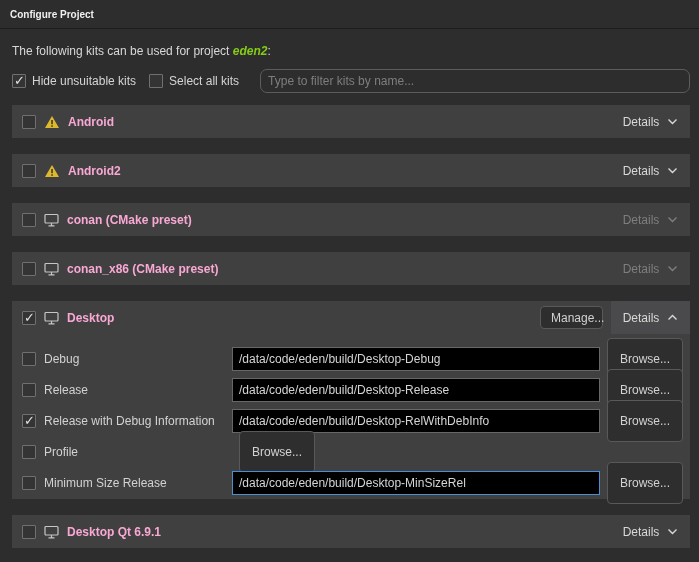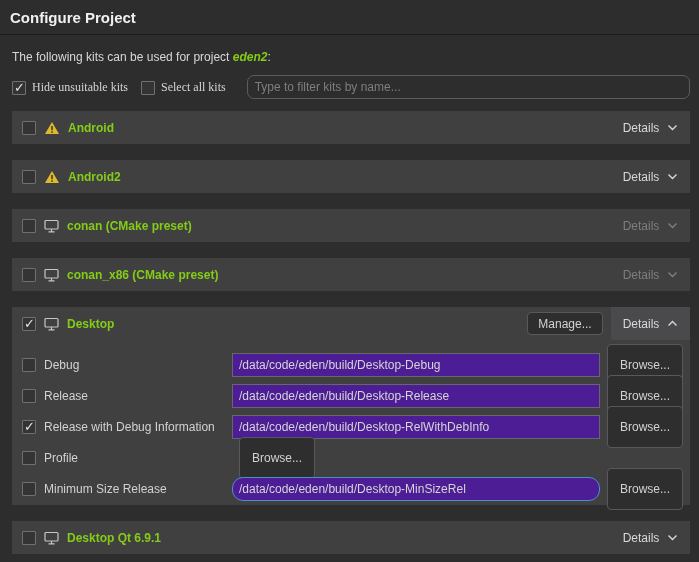--- a/index.html
+++ b/index.html
@@ -6,30 +6,30 @@
   html, body { margin: 0; padding: 0; }
   body {
     width: 699px; height: 562px;
     background: #2d2d2e;
     font-family: "Liberation Sans", "DejaVu Sans", sans-serif;
     font-size: 12px;
     color: #d5d5d5;
     overflow: hidden;
   }
   .page-title {
-    font-size: 15px; font-weight: bold; color: #f0f0f0;
+    font-size: 10px; font-weight: bold; color: #f0f0f0;
     padding: 9px 0 8px 10px;
   }
   .title-divider { height: 1px; background: #1c1c1c; }
   .content { padding: 0 9px 0 12px; }
   .intro { margin-top: 15px; color: #d8d8d8; }
   .intro .project-name { font-weight: bold; color: #84cc16; font-style: italic; }
 
   .controls { margin-top: 11px; display: flex; align-items: center; }
-  .chk-group { display: flex; align-items: flex-end; font-family: Liberation Serif, serif; }
+  .chk-group { display: flex; align-items: flex-end; }
   .chk-group + .chk-group { margin-left: 13px; }
   .chk {
     width: 14px; height: 14px; flex: none;
     border: 1px solid #707070; background: #343435; border-radius: 1px;
     position: relative;
   }
   .chk.checked::after {
     content: "✓"; position: absolute; left: 1px; top: -2px;
     font-size: 13px; color: #e4e4e4;
   }
@@ -42,52 +42,52 @@
   .filter-input::placeholder { color: #7e7e7e; }
 
   .kit-list { margin-top: 12px; }
   .kit-row {
     background: #404041; height: 33px;
     display: flex; align-items: center;
     margin-bottom: 16px;
   }
   .kit-row .chk { margin-left: 10px; }
   .kit-icon { margin-left: 8px; display: flex; flex: none; }
-  .kit-name { margin-left: 8px; font-weight: bold; color: #84cc16; white-space: nowrap; }
+  .kit-name { margin-left: 8px; font-weight: bold; color: #f9a8d4; white-space: nowrap; }
   .spacer { flex: 1; }
 
   .btn {
     background: #2e2e2f; border: 1px solid #59595b; border-radius: 4px;
     color: #d2d2d2; font: inherit; padding: 0 10px; cursor: pointer;
   }
-  .manage-btn { height: 23px; width: 76px; margin-right: 8px; flex: none; }
+  .manage-btn { height: 23px; width: 63px; margin-right: 8px; flex: none; }
 
   .details-btn {
     width: 79px; height: 33px; flex: none;
     display: flex; align-items: center; justify-content: center; gap: 8px;
     color: #d8d8d8; cursor: pointer;
   }
   .details-btn.disabled { color: #7e7e7e; }
   .details-btn.expanded { background: #4a4a4c; }
   .details-btn svg { display: block; }
   .chev-up { transform: rotate(180deg); }
 
   .desktop-panel { background: #404041; margin-bottom: 16px; padding-bottom: 4px; }
   .desktop-panel .kit-row { margin-bottom: 0; background: transparent; }
 
   .cfg-row { display: flex; align-items: center; height: 24px; margin-top: 7px; }
   .cfg-row.first { margin-top: 13px; }
   .cfg-row .chk { margin-left: 10px; }
   .cfg-label { margin-left: 8px; width: 188px; flex: none; color: #d2d2d2; white-space: nowrap; }
   .cfg-input {
     flex: 1; height: 24px;
-    background: #4c1d95; border: 1px solid #67676a;
+    background: #000000; border: 1px solid #67676a;
     color: #d5d5d5; font: inherit; padding: 0 6px; outline: none;
   }
-  .cfg-input.focused { border-color: #4a8fd2; border-radius: 11px; }
+  .cfg-input.focused { border-color: #4a8fd2; }
   .browse-btn { margin-left: 7px; margin-right: 7px; width: 76px; height: 42px; flex: none; }
 
   .bottom-row { margin-bottom: 12px; }
 </style>
 </head>
 <body>
 
 <div class="page-title">Configure Project</div>
 <div class="title-divider"></div>
 

